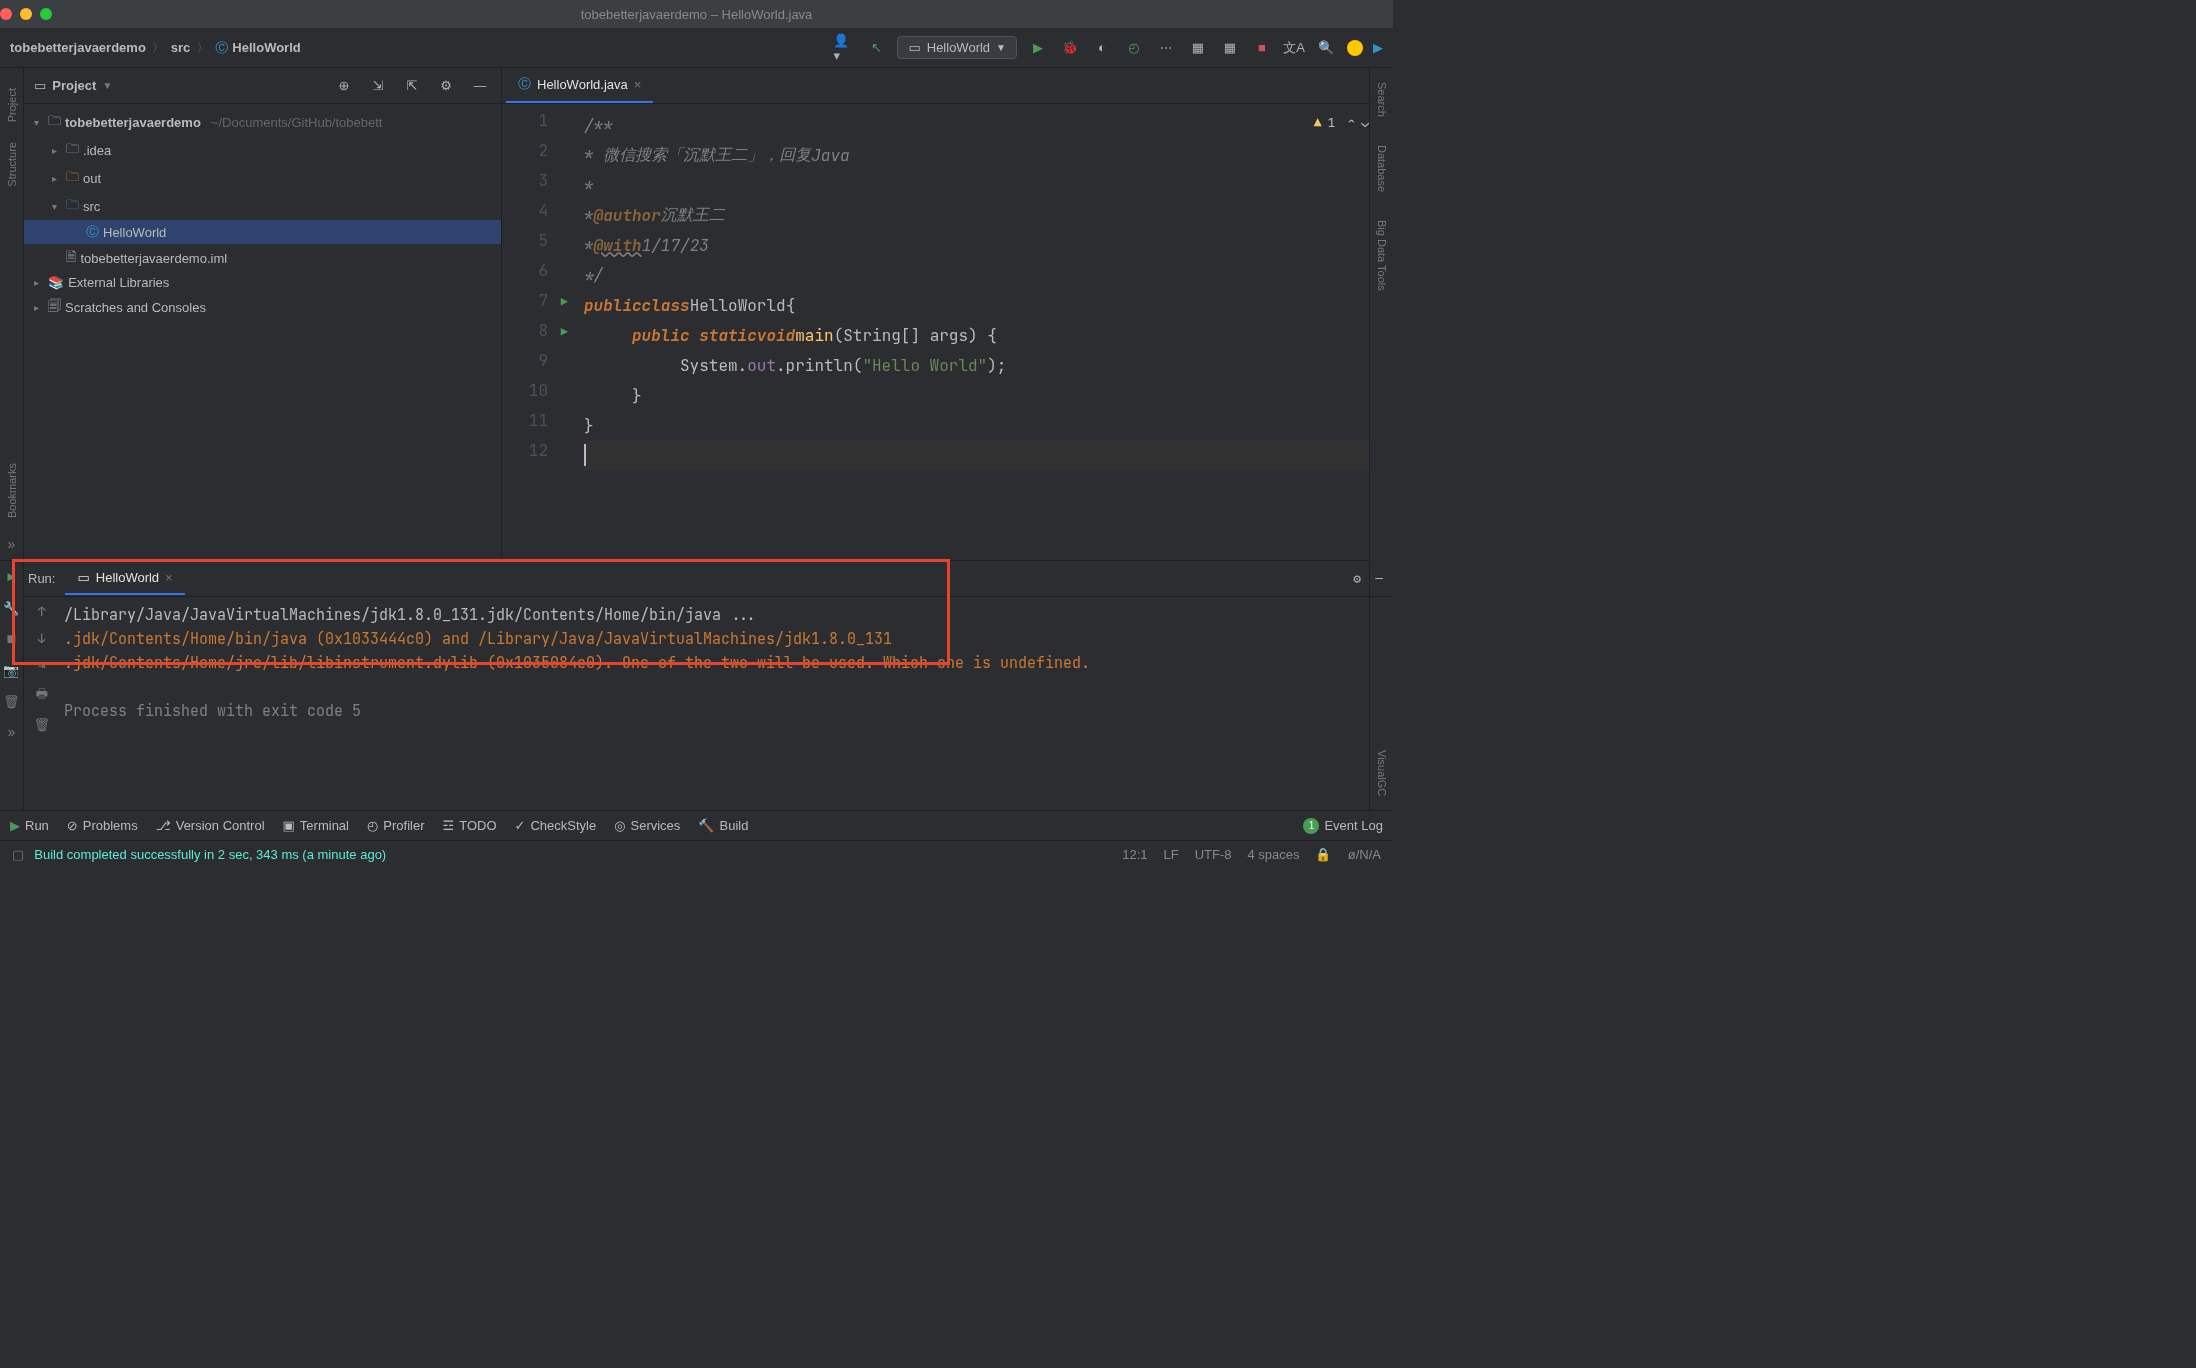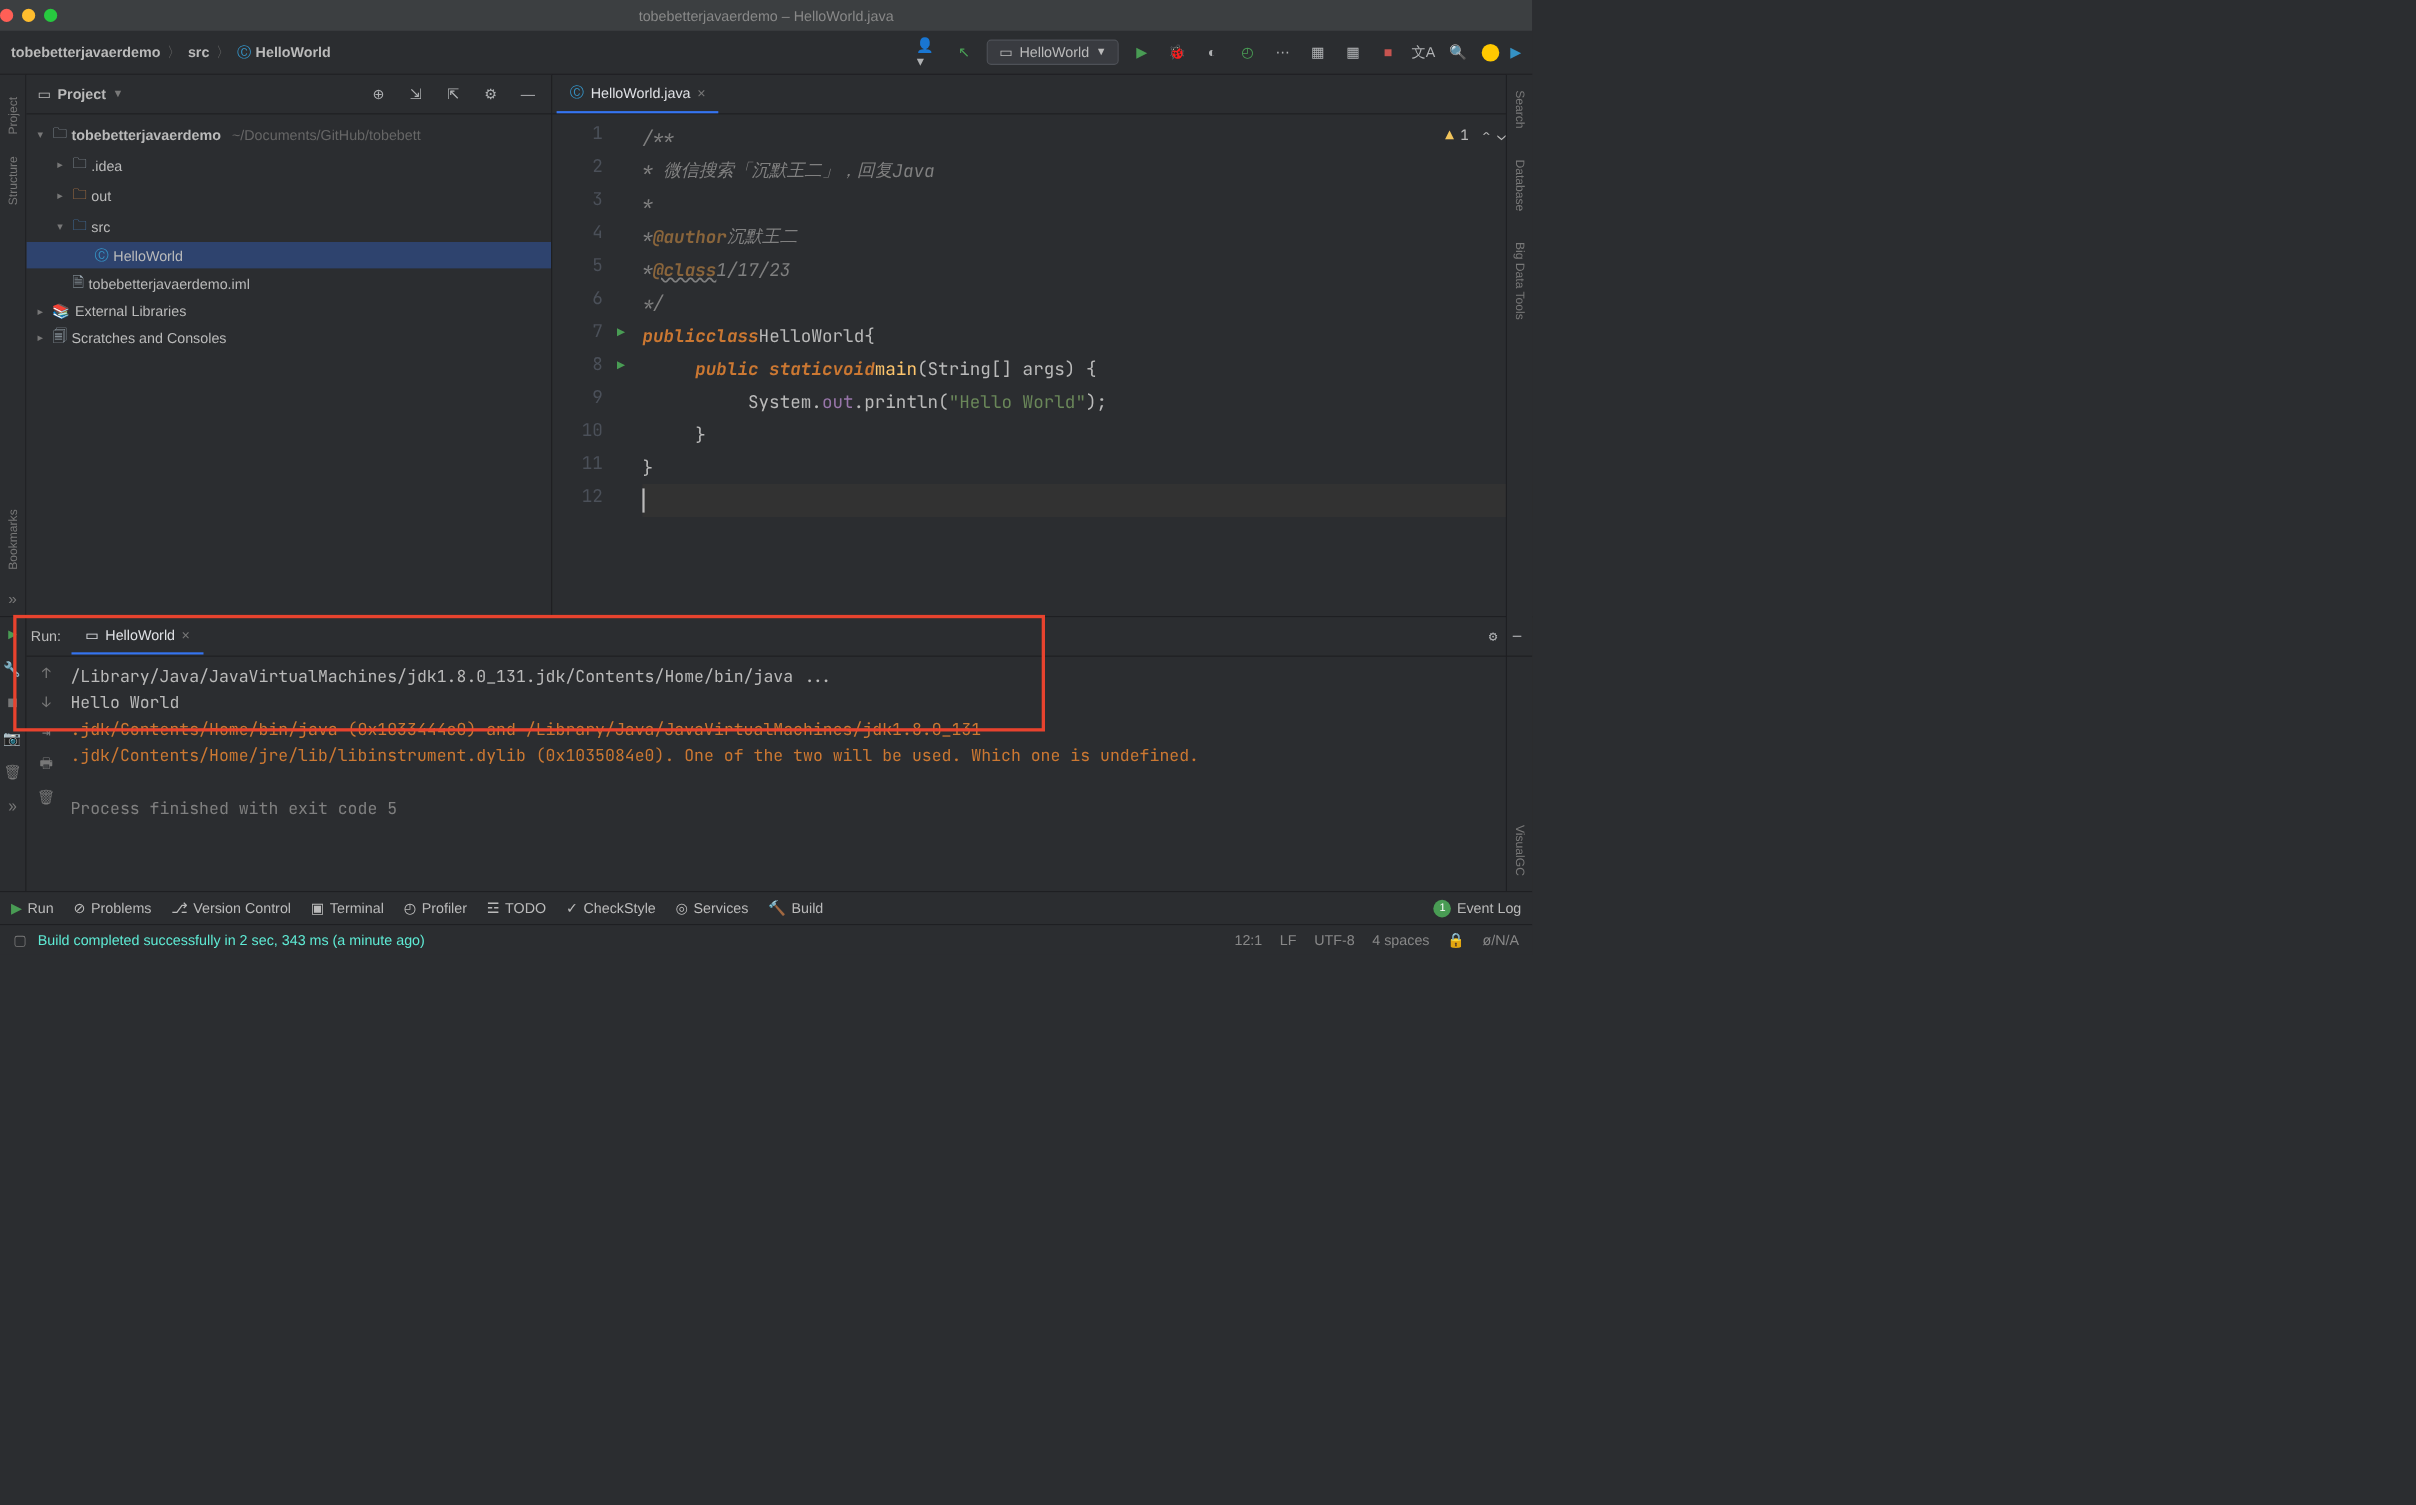--- a/index.html
+++ b/index.html
@@ -370,21 +370,21 @@
         <div class="code-line">
             <span class="comment"> *</span>
           </div>
         <div class="code-line">
             <span class="comment"> * </span>
             <span class="doc-tag">@author</span>
             <span class="comment"> 沉默王二</span>
           </div>
         <div class="code-line">
             <span class="comment"> * </span>
-            <span class="doc-tag doc-tag-u">@class</span>
+            <span class="doc-tag doc-tag-u">@with</span>
             <span class="comment"> 1/17/23</span>
           </div>
         <div class="code-line">
             <span class="comment"> */</span>
           </div>
         <div class="code-line">
             <span class="keyword">public</span>
             <span class="keyword"> class </span>
             <span class="classname">HelloWorld</span>
             <span class="punct"> {</span>
@@ -449,21 +449,20 @@
     <div class="run-output">
       <div class="run-side-icons">
         <span style="color:#787878">↑</span>
         <span style="color:#787878">↓</span>
         <span style="color:#787878">⇥</span>
         <span style="color:#787878">🖶</span>
         <span style="color:#787878">🗑</span>
       </div>
       <div class="run-text">
         <div class="out-line">/Library/Java/JavaVirtualMachines/jdk1.8.0_131.jdk/Contents/Home/bin/java ...</div>
-        <div class="out-line">Hello World</div>
         <div class="out-line out-warn">.jdk/Contents/Home/bin/java (0x1033444c0) and /Library/Java/JavaVirtualMachines/jdk1.8.0_131</div>
         <div class="out-line out-warn">.jdk/Contents/Home/jre/lib/libinstrument.dylib (0x1035084e0). One of the two will be used. Which one is undefined.</div>
         <div class="out-line">&nbsp;</div>
         <div class="out-line out-dim">Process finished with exit code 5</div>
       </div>
       <div class="red-box" style="left:-12px;top:-38px;width:938px;height:106px"></div>
     </div>
   </div>
 </div>
 

